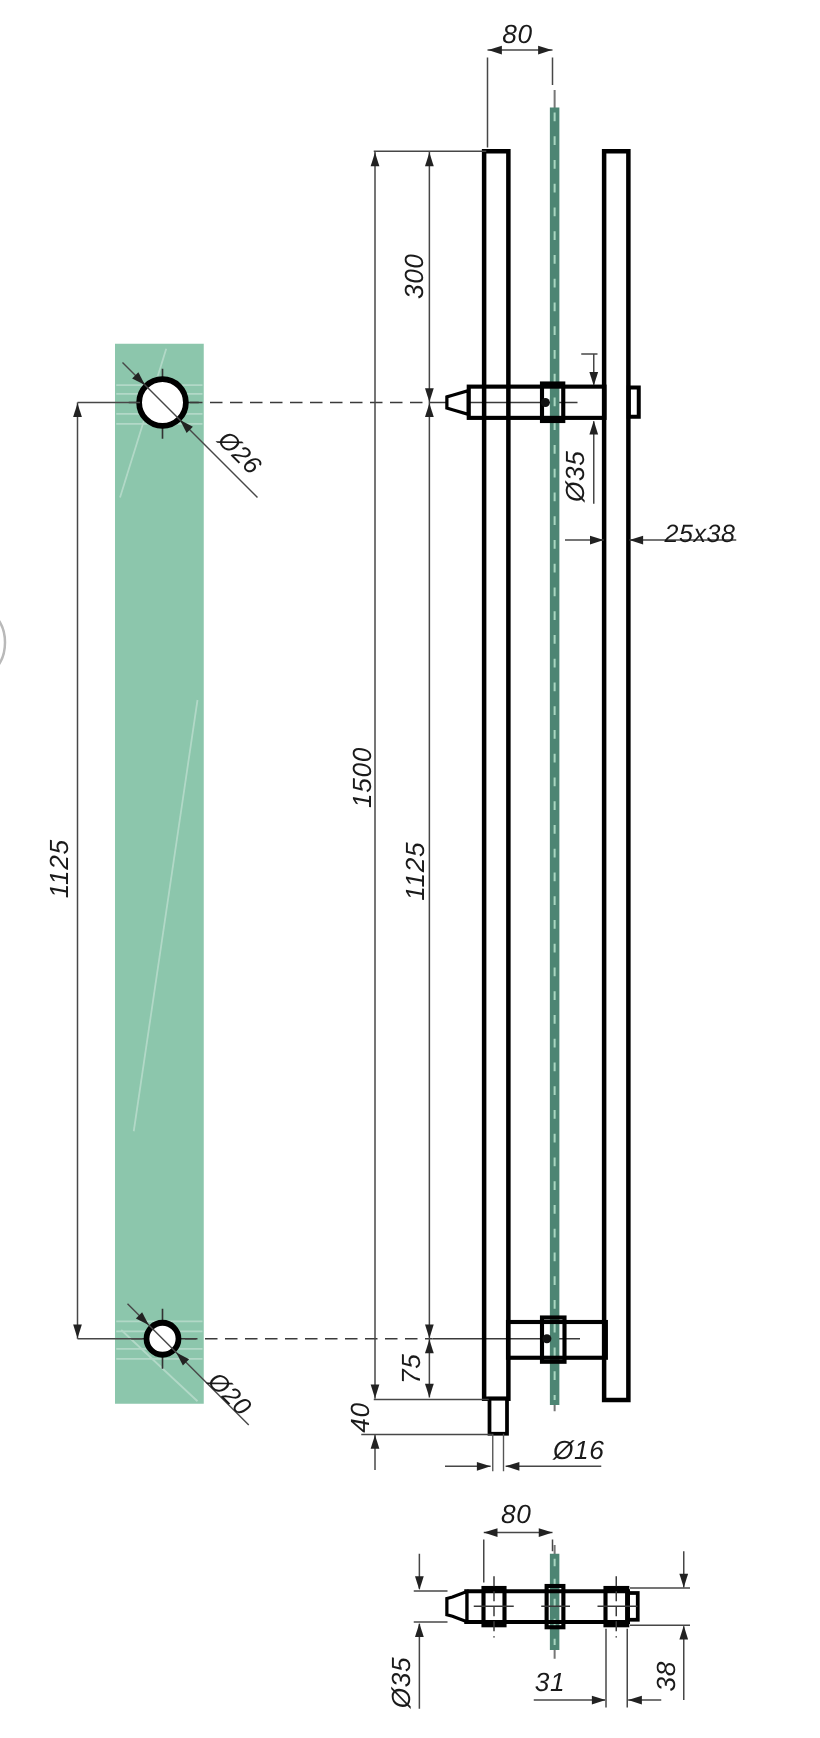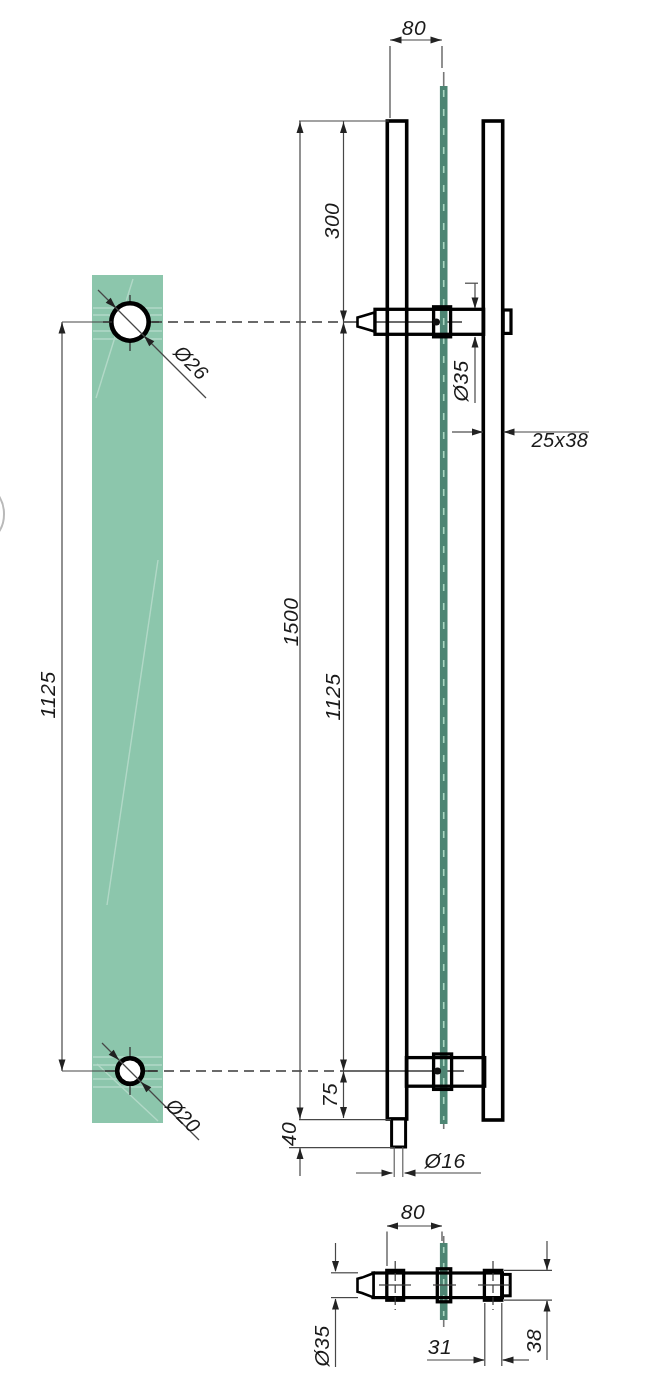--- a/index.html
+++ b/index.html
@@ -222,22 +222,22 @@
   </g>
 </svg>
 
 <div class="dim" style="left:414px;top:28px">80</div>
 <div class="dim rot" style="left:332px;top:221px">300</div>
 <div class="dim rot" style="left:291px;top:622px">1500</div>
 <div class="dim rot" style="left:333px;top:697px">1125</div>
 <div class="dim rot" style="left:330px;top:1095px">75</div>
 <div class="dim rot" style="left:289px;top:1134px">40</div>
 <div class="dim rot" style="left:461px;top:381px">Ø35</div>
-<div class="dim small" style="left:560px;top:440px">25x38</div>
-<div class="dim" style="left:445px;top:1161px">Ø16</div>
+<div class="dim small" style="left:560px;top:428px">25x38</div>
+<div class="dim" style="left:463px;top:1161px">Ø16</div>
 <div class="dim rot45 small" style="left:191px;top:363px">Ø26</div>
 <div class="dim rot45 small" style="left:183px;top:1116px">Ø20</div>
 <div class="dim rot" style="left:48px;top:695px">1125</div>
 <div class="dim" style="left:413px;top:1212px">80</div>
 <div class="dim rot" style="left:322px;top:1346px">Ø35</div>
 <div class="dim" style="left:440px;top:1347px">31</div>
 <div class="dim rot" style="left:534px;top:1341px">38</div>
 
 </div>
 

